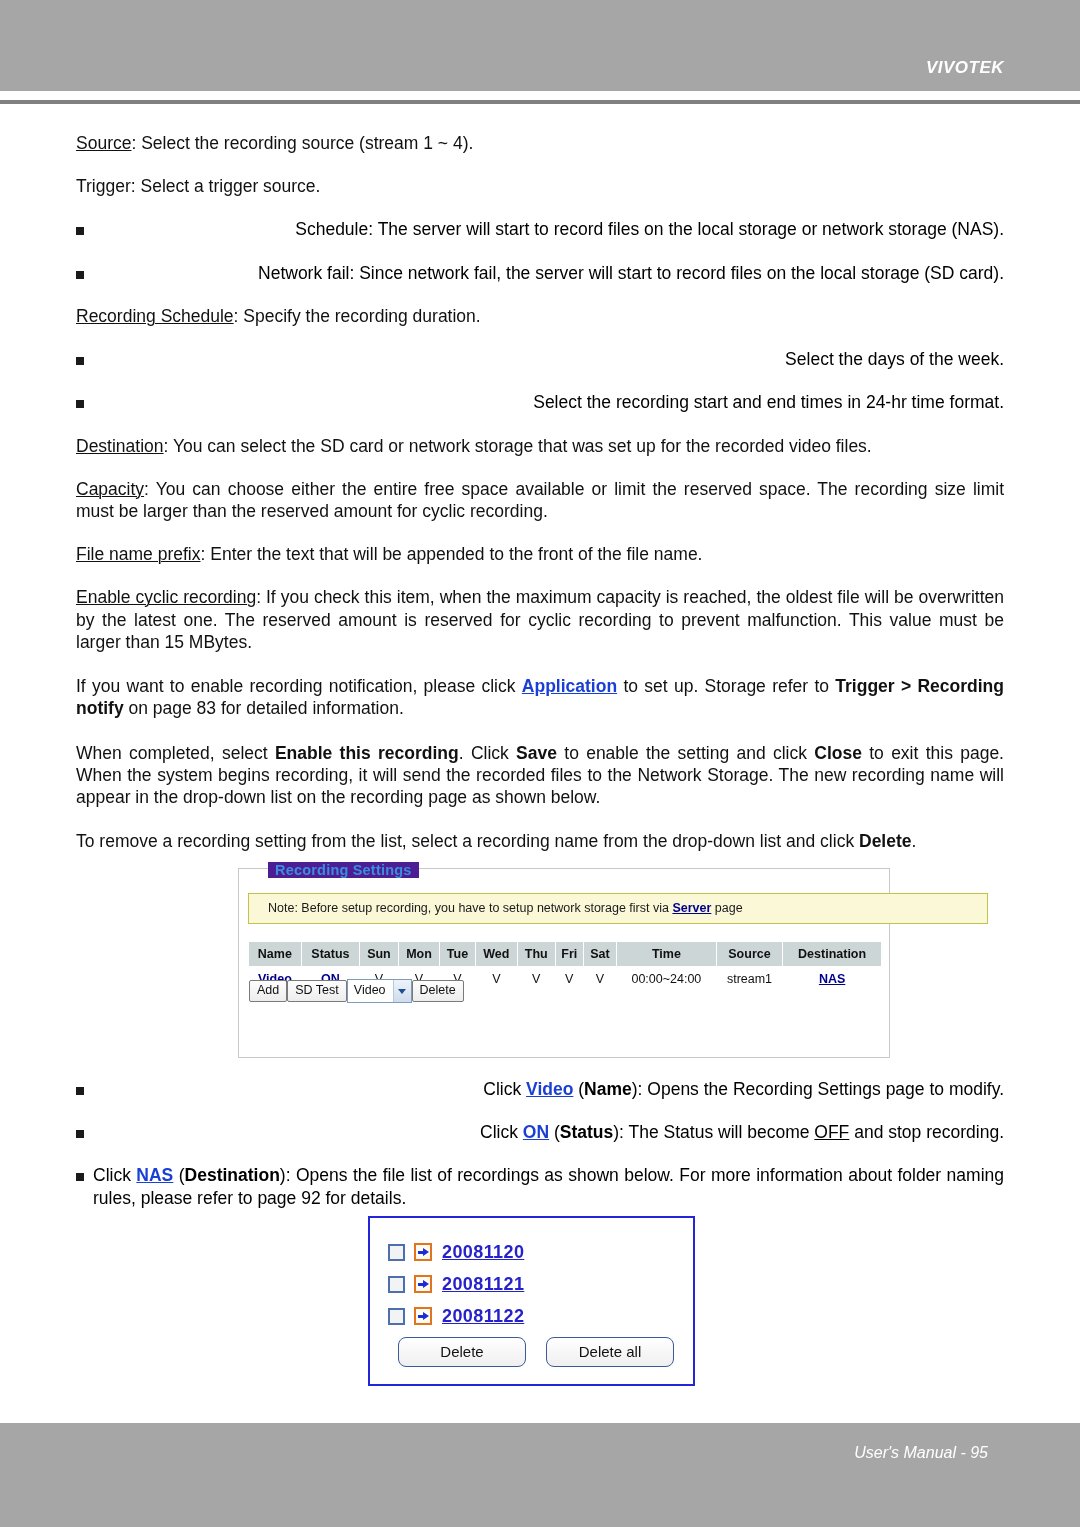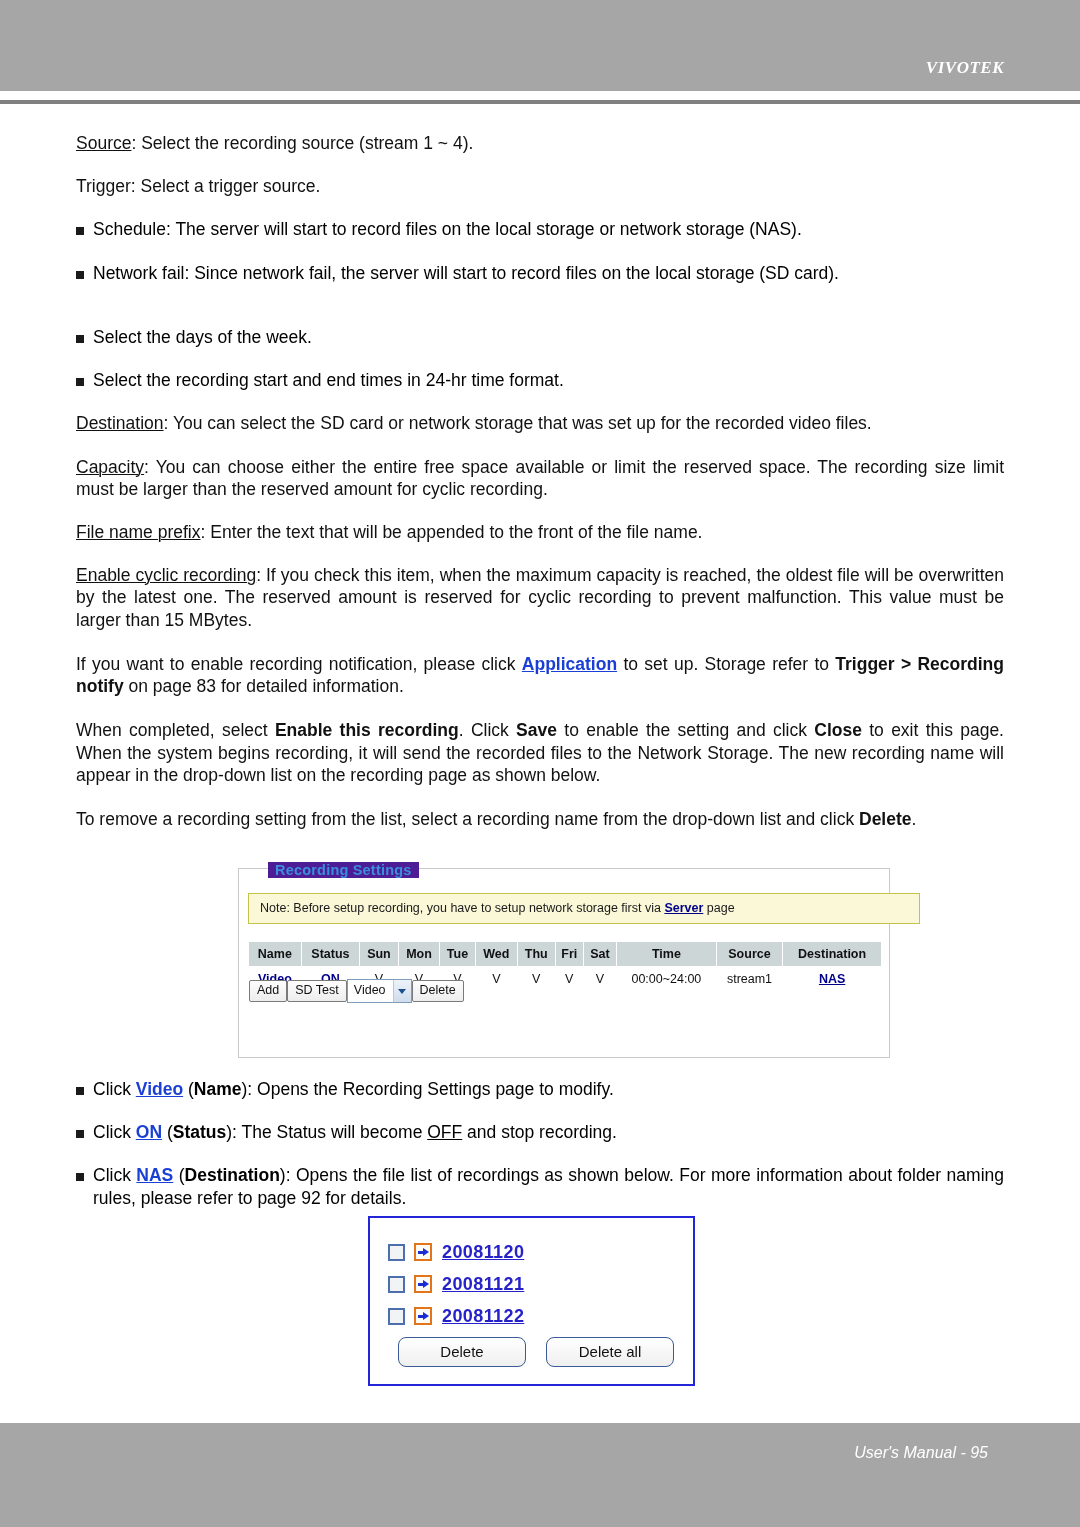--- a/index.html
+++ b/index.html
@@ -19,21 +19,21 @@
   
   .header-band {
     position: absolute;
     left: 0; top: 0;
     width: 1080px; height: 91px;
     background: #a6a6a6;
   }
   .header-brand {
     position: absolute;
     right: 76px; top: 58px;
-    font-family: Liberation Serif, serif;
+    font-family: Liberation Sans, sans-serif;
     font-style: italic;
     font-weight: bold;
     font-size: 17px;
     letter-spacing: 0.5px;
     color: #ffffff;
   }
   .header-rule {
     position: absolute;
     left: 0; top: 100px;
     width: 1080px; height: 4px;
@@ -66,21 +66,21 @@
     font-size: 17.5px;
     line-height: 1.27;
   }
   .bullet-sq {
     flex: 0 0 auto;
     width: 8px; height: 8px;
     background: #1a1a1a;
     margin-top: 9px;
     margin-right: 9px;
   }
-  .bullet-txt { flex: 1 1 auto; }
+  .bullet-txt { flex: 1 1 auto; text-align: right; }
   .bullet-txt.just { text-align: justify; }
 
   u.ul { text-decoration: underline; text-decoration-thickness: 1px; }
   b.bd { font-weight: bold; }
   .link-blue {
     color: #1a3fd4;
     font-weight: bold;
     text-decoration: underline;
   }
 
@@ -100,25 +100,25 @@
     padding: 0 7px;
     font-size: 14.5px;
     font-weight: bold;
     color: #3c8ddc;
     font-family: "Liberation Sans", sans-serif;
     letter-spacing: 0.2px;
   }
   .note-box {
     position: absolute;
     left: 9px; top: 24px;
-    width: 672px;
+    width: 740px;
     box-sizing: border-box;
     background: #fbf8d8;
     border: 1px solid #c3c34a;
-    padding: 7px 10px 8px 11px;
+    padding: 7px 10px 8px 19px;
     font-size: 12.5px;
     color: #1a1a1a;
   }
   .note-box .srv {
     color: #00008c;
     font-weight: bold;
     text-decoration: underline;
   }
 
   .rec-table {
@@ -316,20 +316,21 @@
     <span class="bullet-txt">Schedule: The server will start to record files on the local storage or network storage (NAS).</span>
   </div>
   <div class="gap-sm"></div>
 
   <div class="bullet-row">
     <span class="bullet-sq"></span>
     <span class="bullet-txt">Network fail: Since network fail, the server will start to record files on the local storage (SD card).</span>
   </div>
   <div class="gap-sm"></div>
 
+  <p class="para nojust"><u class="ul">Recording Schedule</u><span>: Specify the recording duration.</span></p>
   <div class="gap-sm"></div>
 
   <div class="bullet-row">
     <span class="bullet-sq"></span>
     <span class="bullet-txt">Select the days of the week.</span>
   </div>
   <div class="gap-sm"></div>
 
   <div class="bullet-row">
     <span class="bullet-sq"></span>

